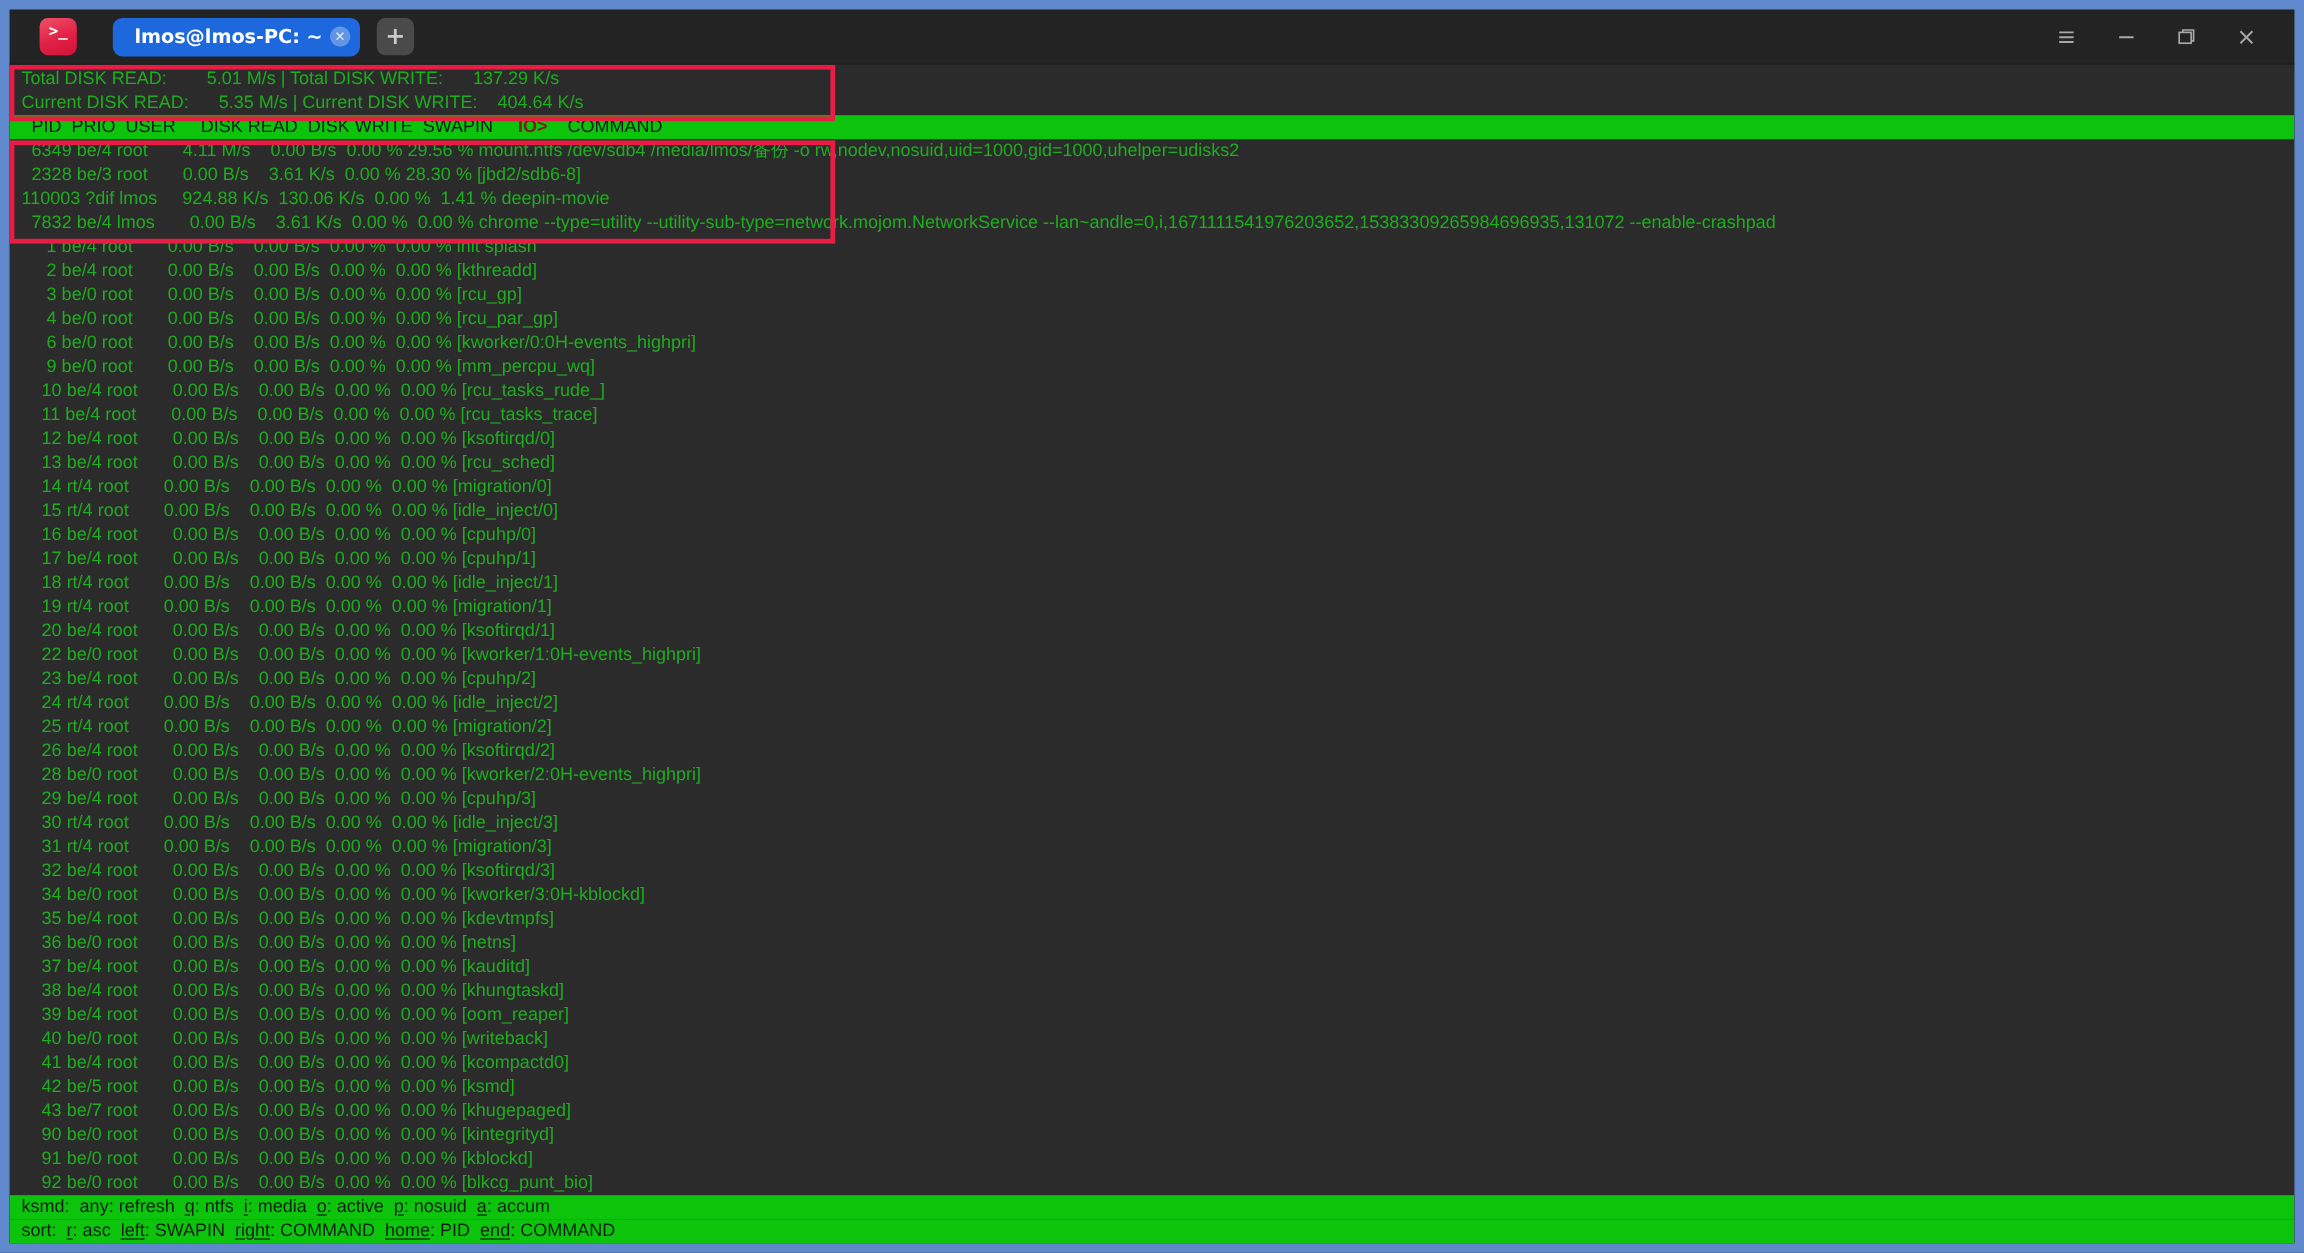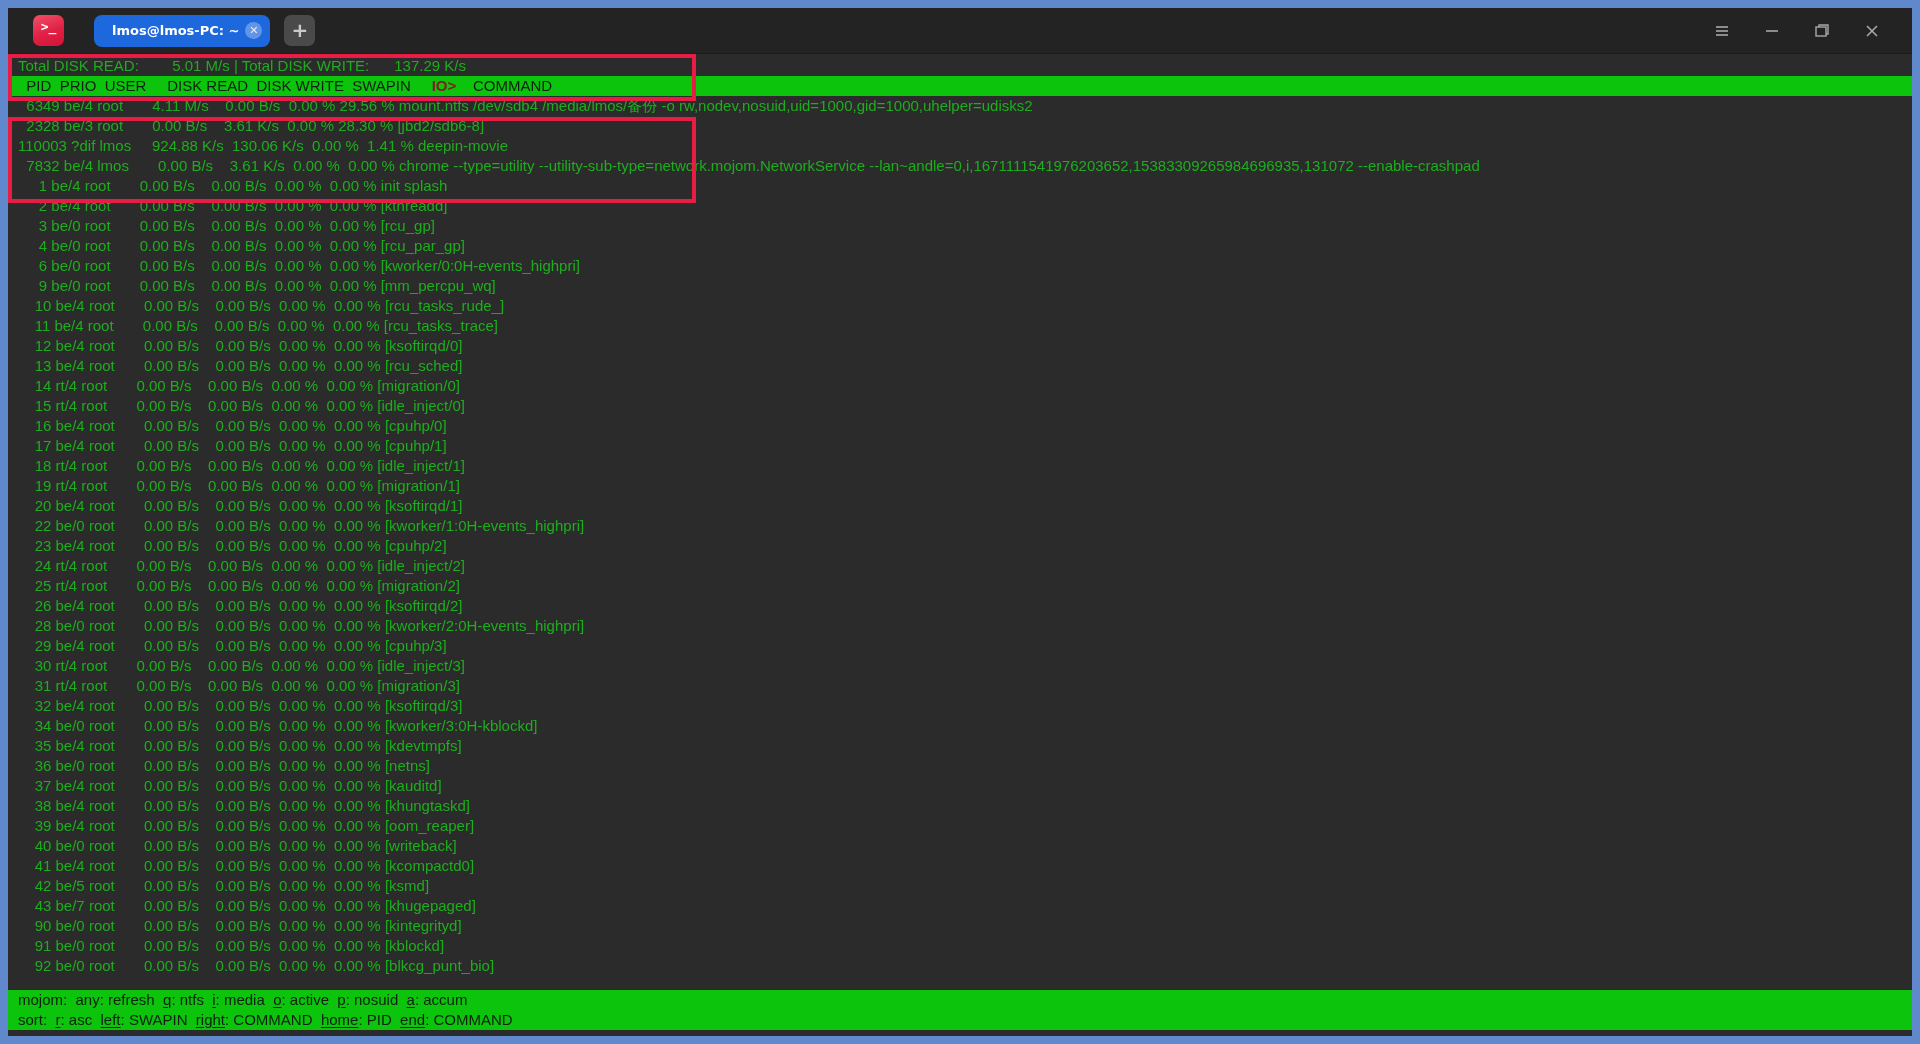--- a/index.html
+++ b/index.html
@@ -44,21 +44,21 @@
   }
   .tab{
     margin-left:30px;
     height:32px;min-width:158px;
     background:var(--tab-blue);
     border-radius:8px;
     display:flex;align-items:center;justify-content:center;
     gap:6px;padding:0 8px 0 18px;
     cursor:default;
   }
-  .tab-title{color:#ffffff;font-size:13px;font-weight:bold;text-align:right;}
+  .tab-title{color:#ffffff;font-size:16px;font-weight:bold;text-align:right;}
   .tab-close{
     width:17px;height:17px;border-radius:50%;
     background:rgba(255,255,255,.30);
     color:#ececec;font-size:11px;line-height:17px;text-align:center;
   }
   .new-tab{
     margin-left:14px;width:31px;height:31px;border-radius:7px;
     background:#4a4a4a;color:#c9c9c9;
     font-size:20px;font-weight:bold;
     display:flex;align-items:center;justify-content:center;
@@ -141,23 +141,24 @@
           <g stroke="currentColor" stroke-width="1.6">
             <line x1="2" y1="2" x2="12" y2="12"></line>
             <line x1="12" y1="2" x2="2" y2="12"></line>
           </g>
         </svg>
     </div>
   </div>
 
   <div class="terminal">
     <div class="line" id="summary-line-1">Total DISK READ:        5.01 M/s | Total DISK WRITE:      137.29 K/s</div>
+    <div class="line" id="summary-line-2">Current DISK READ:      5.35 M/s | Current DISK WRITE:    404.64 K/s</div>
     <div class="line bar" id="column-header"><span id="hdr-pre">  PID  PRIO  USER     DISK READ  DISK WRITE  SWAPIN     </span><span class="sortcol" id="hdr-sort">IO&gt;</span><span id="hdr-post">    COMMAND</span></div>
     <div id="process-rows" style="display:contents"><div class="line">  6349 be/4 root       4.11 M/s    0.00 B/s  0.00 % 29.56 % mount.ntfs /dev/sdb4 /media/lmos/备份 -o rw,nodev,nosuid,uid=1000,gid=1000,uhelper=udisks2</div><div class="line">  2328 be/3 root       0.00 B/s    3.61 K/s  0.00 % 28.30 % [jbd2/sdb6-8]</div><div class="line">110003 ?dif lmos     924.88 K/s  130.06 K/s  0.00 %  1.41 % deepin-movie</div><div class="line">  7832 be/4 lmos       0.00 B/s    3.61 K/s  0.00 %  0.00 % chrome --type=utility --utility-sub-type=network.mojom.NetworkService --lan~andle=0,i,1671111541976203652,15383309265984696935,131072 --enable-crashpad</div><div class="line">     1 be/4 root       0.00 B/s    0.00 B/s  0.00 %  0.00 % init splash</div><div class="line">     2 be/4 root       0.00 B/s    0.00 B/s  0.00 %  0.00 % [kthreadd]</div><div class="line">     3 be/0 root       0.00 B/s    0.00 B/s  0.00 %  0.00 % [rcu_gp]</div><div class="line">     4 be/0 root       0.00 B/s    0.00 B/s  0.00 %  0.00 % [rcu_par_gp]</div><div class="line">     6 be/0 root       0.00 B/s    0.00 B/s  0.00 %  0.00 % [kworker/0:0H-events_highpri]</div><div class="line">     9 be/0 root       0.00 B/s    0.00 B/s  0.00 %  0.00 % [mm_percpu_wq]</div><div class="line">    10 be/4 root       0.00 B/s    0.00 B/s  0.00 %  0.00 % [rcu_tasks_rude_]</div><div class="line">    11 be/4 root       0.00 B/s    0.00 B/s  0.00 %  0.00 % [rcu_tasks_trace]</div><div class="line">    12 be/4 root       0.00 B/s    0.00 B/s  0.00 %  0.00 % [ksoftirqd/0]</div><div class="line">    13 be/4 root       0.00 B/s    0.00 B/s  0.00 %  0.00 % [rcu_sched]</div><div class="line">    14 rt/4 root       0.00 B/s    0.00 B/s  0.00 %  0.00 % [migration/0]</div><div class="line">    15 rt/4 root       0.00 B/s    0.00 B/s  0.00 %  0.00 % [idle_inject/0]</div><div class="line">    16 be/4 root       0.00 B/s    0.00 B/s  0.00 %  0.00 % [cpuhp/0]</div><div class="line">    17 be/4 root       0.00 B/s    0.00 B/s  0.00 %  0.00 % [cpuhp/1]</div><div class="line">    18 rt/4 root       0.00 B/s    0.00 B/s  0.00 %  0.00 % [idle_inject/1]</div><div class="line">    19 rt/4 root       0.00 B/s    0.00 B/s  0.00 %  0.00 % [migration/1]</div><div class="line">    20 be/4 root       0.00 B/s    0.00 B/s  0.00 %  0.00 % [ksoftirqd/1]</div><div class="line">    22 be/0 root       0.00 B/s    0.00 B/s  0.00 %  0.00 % [kworker/1:0H-events_highpri]</div><div class="line">    23 be/4 root       0.00 B/s    0.00 B/s  0.00 %  0.00 % [cpuhp/2]</div><div class="line">    24 rt/4 root       0.00 B/s    0.00 B/s  0.00 %  0.00 % [idle_inject/2]</div><div class="line">    25 rt/4 root       0.00 B/s    0.00 B/s  0.00 %  0.00 % [migration/2]</div><div class="line">    26 be/4 root       0.00 B/s    0.00 B/s  0.00 %  0.00 % [ksoftirqd/2]</div><div class="line">    28 be/0 root       0.00 B/s    0.00 B/s  0.00 %  0.00 % [kworker/2:0H-events_highpri]</div><div class="line">    29 be/4 root       0.00 B/s    0.00 B/s  0.00 %  0.00 % [cpuhp/3]</div><div class="line">    30 rt/4 root       0.00 B/s    0.00 B/s  0.00 %  0.00 % [idle_inject/3]</div><div class="line">    31 rt/4 root       0.00 B/s    0.00 B/s  0.00 %  0.00 % [migration/3]</div><div class="line">    32 be/4 root       0.00 B/s    0.00 B/s  0.00 %  0.00 % [ksoftirqd/3]</div><div class="line">    34 be/0 root       0.00 B/s    0.00 B/s  0.00 %  0.00 % [kworker/3:0H-kblockd]</div><div class="line">    35 be/4 root       0.00 B/s    0.00 B/s  0.00 %  0.00 % [kdevtmpfs]</div><div class="line">    36 be/0 root       0.00 B/s    0.00 B/s  0.00 %  0.00 % [netns]</div><div class="line">    37 be/4 root       0.00 B/s    0.00 B/s  0.00 %  0.00 % [kauditd]</div><div class="line">    38 be/4 root       0.00 B/s    0.00 B/s  0.00 %  0.00 % [khungtaskd]</div><div class="line">    39 be/4 root       0.00 B/s    0.00 B/s  0.00 %  0.00 % [oom_reaper]</div><div class="line">    40 be/0 root       0.00 B/s    0.00 B/s  0.00 %  0.00 % [writeback]</div><div class="line">    41 be/4 root       0.00 B/s    0.00 B/s  0.00 %  0.00 % [kcompactd0]</div><div class="line">    42 be/5 root       0.00 B/s    0.00 B/s  0.00 %  0.00 % [ksmd]</div><div class="line">    43 be/7 root       0.00 B/s    0.00 B/s  0.00 %  0.00 % [khugepaged]</div><div class="line">    90 be/0 root       0.00 B/s    0.00 B/s  0.00 %  0.00 % [kintegrityd]</div><div class="line">    91 be/0 root       0.00 B/s    0.00 B/s  0.00 %  0.00 % [kblockd]</div><div class="line">    92 be/0 root       0.00 B/s    0.00 B/s  0.00 %  0.00 % [blkcg_punt_bio]</div></div>
     <div class="statusbar" id="status-bar">
-        <div class="line bar"><span>mojom:  any: refresh  </span><span class="u">q</span><span>: ntfs  </span><span class="u">i</span><span>: media  </span><span class="u">o</span><span>: active  </span><span class="u">p</span><span>: nosuid  </span><span class="u">a</span><span>: accum</span></div>
+        <div class="line bar"><span>ksmd:  any: refresh  </span><span class="u">q</span><span>: ntfs  </span><span class="u">i</span><span>: media  </span><span class="u">o</span><span>: active  </span><span class="u">p</span><span>: nosuid  </span><span class="u">a</span><span>: accum</span></div>
         <div class="line bar"><span>sort:  </span><span class="u">r</span><span>: asc  </span><span class="u">left</span><span>: SWAPIN  </span><span class="u">right</span><span>: COMMAND  </span><span class="u">home</span><span>: PID  </span><span class="u">end</span><span>: COMMAND</span></div>
       </div>
     <div class="annot" id="annot-summary"></div>
     <div class="annot" id="annot-top-procs"></div>
   </div>
 
 </div>
 
 </body></html>

